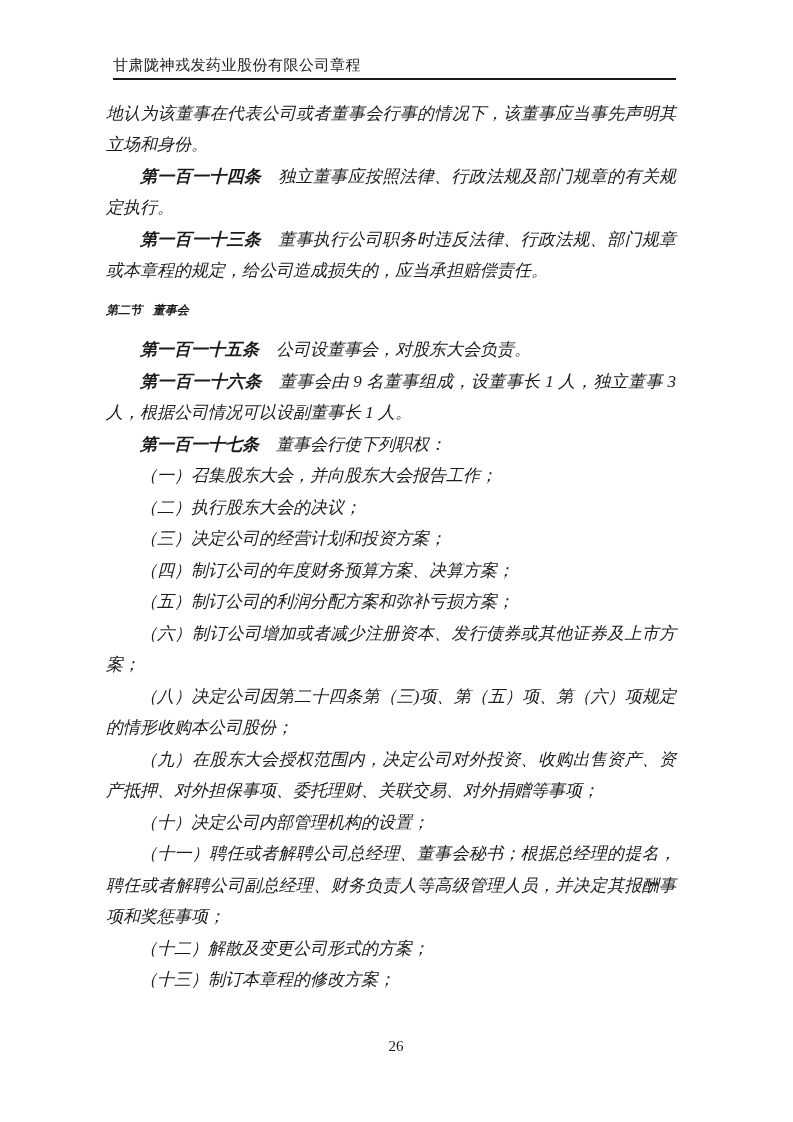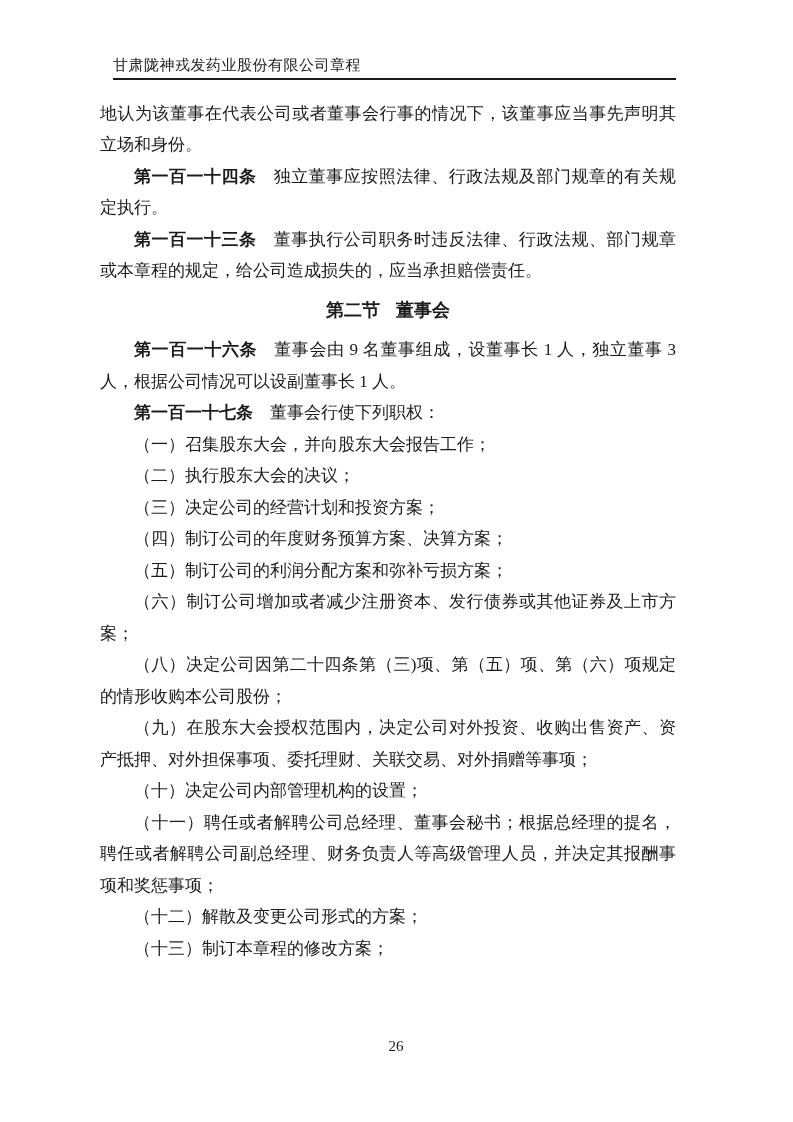--- a/index.html
+++ b/index.html
@@ -29,38 +29,39 @@
     color: #222222;
   }
   .header-rule {
     margin-top: 4px;
     height: 0;
     border-top: 2px solid #1a1a1a;
   }
   .doc-body {
     position: absolute;
     top: 97.5px;
-    left: 100px;
+    left: 106px;
     right: 116px;
+    font-style: italic;
   }
   .para {
     margin: 0;
     font-size: 17px;
     line-height: 31.5px;
     text-align: justify;
     text-indent: 2em;
     word-break: break-all;
   }
   .para .label { font-weight: 700; margin-right: 1em; }
   .para.continuation { text-indent: 0; }
   .para.section {
     text-indent: 0;
-    text-align: center;
+    text-align: left;
     font-weight: 700;
-    font-size: 18px;
+    font-size: 12px;
     margin: 8px 0;
   }
   .para.section .label { font-weight: 700; margin-right: 0.9em; }
   .page-footer {
     position: absolute;
     top: 1036px;
     left: 0;
     right: 0;
     text-align: center;
     font-size: 15px;
@@ -76,20 +77,21 @@
   <div class="running-header">
     <div class="header-title">甘肃陇神戎发药业股份有限公司章程</div>
     <div class="header-rule"></div>
   </div>
 
   <div class="doc-body">
       <p class="para continuation"><span class="text">地认为该董事在代表公司或者董事会行事的情况下，该董事应当事先声明其立场和身份。</span></p>
       <p class="para article"><span class="label">第一百一十四条</span><span class="text">独立董事应按照法律、行政法规及部门规章的有关规定执行。</span></p>
       <p class="para article"><span class="label">第一百一十三条</span><span class="text">董事执行公司职务时违反法律、行政法规、部门规章或本章程的规定，给公司造成损失的，应当承担赔偿责任。</span></p>
       <p class="para section"><span class="label">第二节</span><span class="text">董事会</span></p>
+      <p class="para article"><span class="label">第一百一十五条</span><span class="text">公司设董事会，对股东大会负责。</span></p>
       <p class="para article"><span class="label">第一百一十六条</span><span class="text">董事会由 9 名董事组成，设董事长 1 人，独立董事 3 人，根据公司情况可以设副董事长 1 人。</span></p>
       <p class="para article"><span class="label">第一百一十七条</span><span class="text">董事会行使下列职权：</span></p>
       <p class="para item"><span class="text">（一）召集股东大会，并向股东大会报告工作；</span></p>
       <p class="para item"><span class="text">（二）执行股东大会的决议；</span></p>
       <p class="para item"><span class="text">（三）决定公司的经营计划和投资方案；</span></p>
       <p class="para item"><span class="text">（四）制订公司的年度财务预算方案、决算方案；</span></p>
       <p class="para item"><span class="text">（五）制订公司的利润分配方案和弥补亏损方案；</span></p>
       <p class="para item"><span class="text">（六）制订公司增加或者减少注册资本、发行债券或其他证券及上市方案；</span></p>
       <p class="para item"><span class="text">（八）决定公司因第二十四条第（三)项、第（五）项、第（六）项规定的情形收购本公司股份；</span></p>
       <p class="para item"><span class="text">（九）在股东大会授权范围内，决定公司对外投资、收购出售资产、资产抵押、对外担保事项、委托理财、关联交易、对外捐赠等事项；</span></p>

